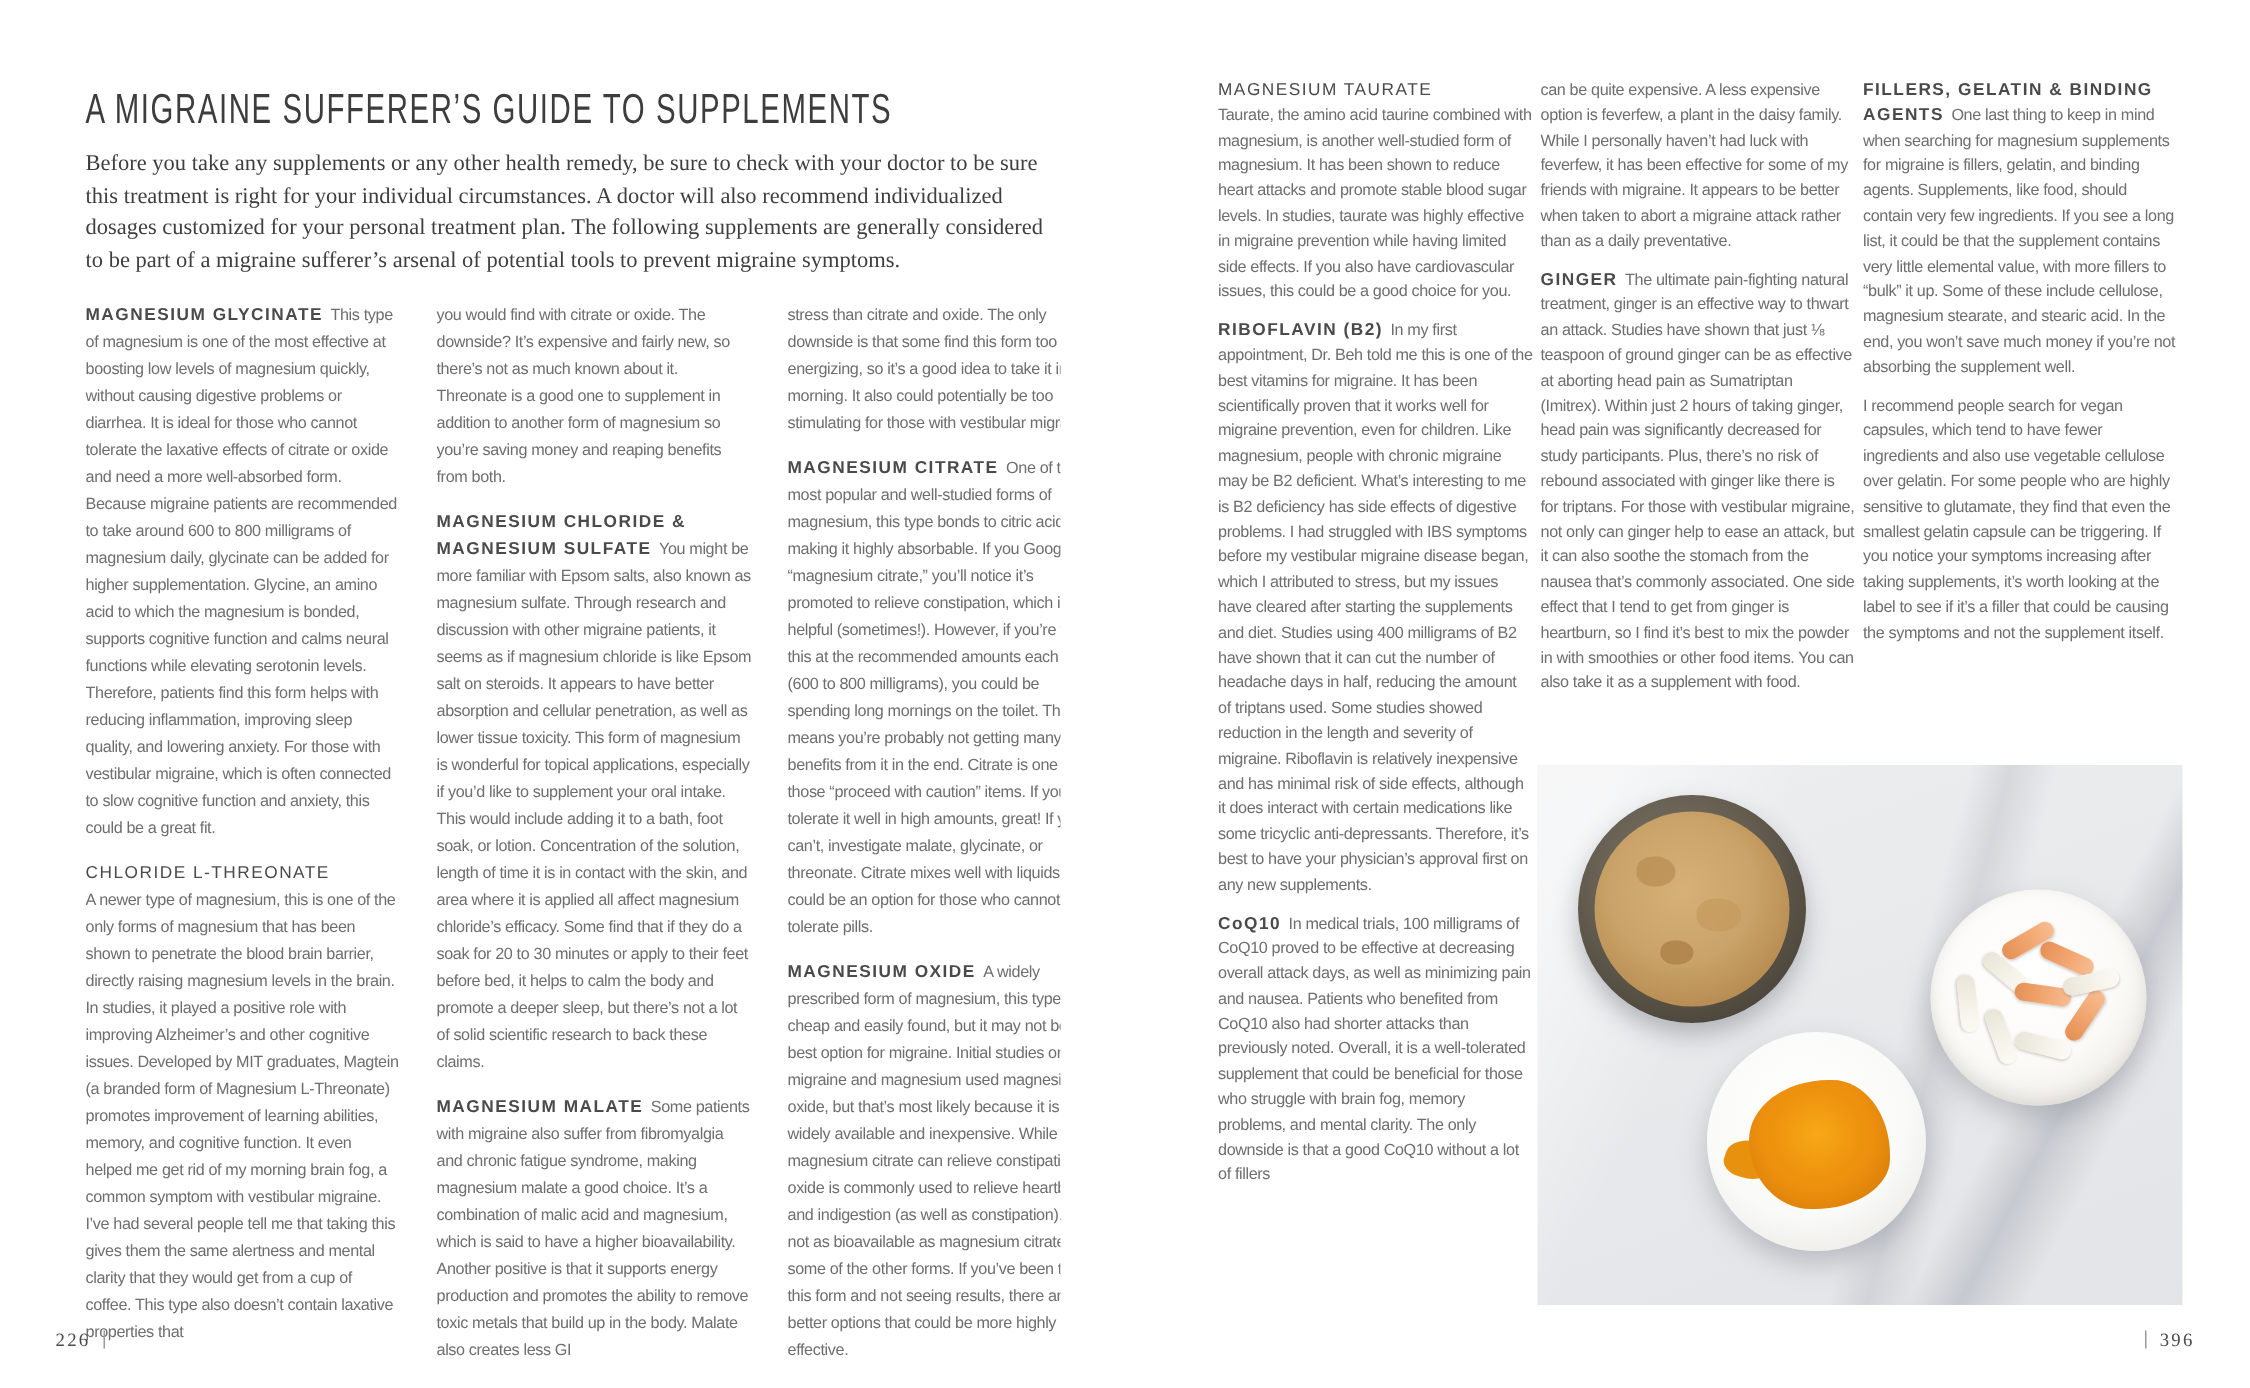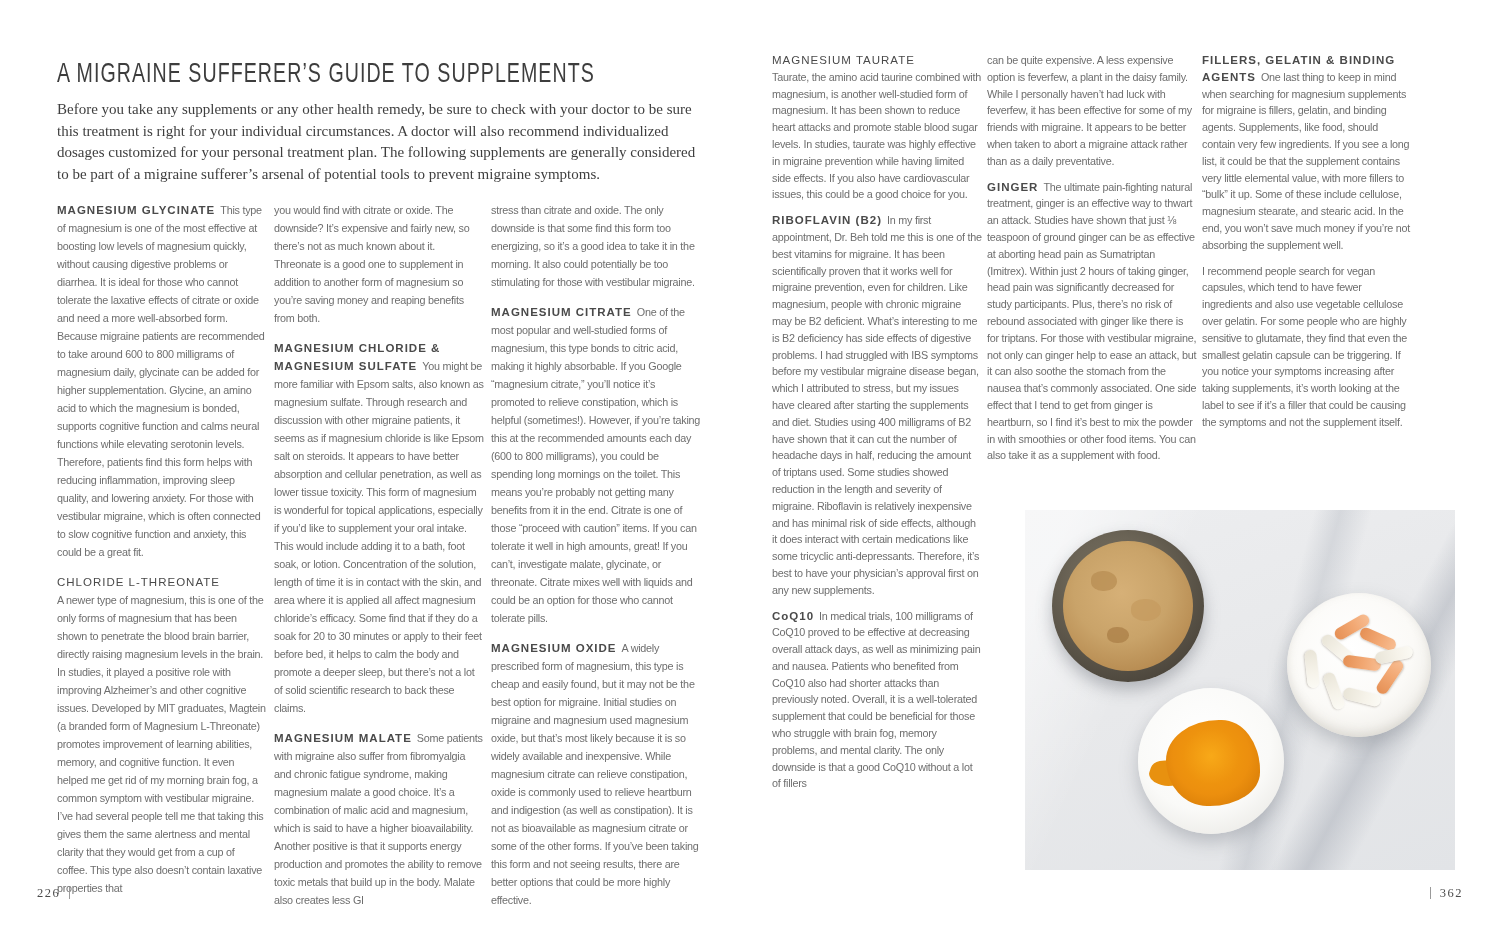--- a/index.html
+++ b/index.html
@@ -14,40 +14,40 @@
   .book-title{
     font-size:28px;font-weight:400;color:#3d3d3d;letter-spacing:1.5px;
     white-space:nowrap;transform:scaleX(.70);transform-origin:0 50%;
     margin:0 0 10px 0;
   }
   .intro{
     font-family:"Liberation Serif",serif;
     font-size:15px;line-height:21.5px;color:#3e3e3e;
     margin:0 0 16px 0;width:648px;
   }
-  .cols{display:flex;gap:7px;overflow:hidden;}
+  .cols{display:flex;gap:24px;overflow:hidden;}
   #page-left .cols{height:712px;}
   .col{width:210px;flex:0 0 210px;}
   .para{
     font-size:10.8px;letter-spacing:-0.25px;color:#6e6e6e;
     margin:0 0 12px 0;
   }
   #page-left .para{line-height:18px;}
   .shead{
     font-size:11.5px;letter-spacing:1px;color:#4a4a4a;
     margin-right:5px;
     font-weight:bold;
   }
   .bhead{
     font-size:11.5px;letter-spacing:1px;color:#4a4a4a;
     display:block;
   }
   #page-left .bhead{line-height:18px;}
   
-  #page-right{left:772px;top:52px;width:650px;}
+  #page-right{left:812px;top:52px;width:650px;}
   #page-right .cols{height:840px;gap:5px;}
   #page-right .para{line-height:16.8px;margin-bottom:9px;}
   #page-right .bhead{line-height:16.8px;}
   
   .folio{
     position:absolute;bottom:24px;
     font-family:Liberation Serif, serif;font-size:12.5px;color:#4a4a4a;
     letter-spacing:1.5px;
   }
   #folio-left{left:37px;}
@@ -181,13 +181,13 @@
     <div class="capsule white" id="cap4"></div>
     <div class="capsule orange" id="cap5"></div>
     <div class="capsule white" id="cap6"></div>
     <div class="capsule orange" id="cap7"></div>
     <div class="capsule white" id="cap8"></div>
     <div class="capsule white" id="cap9"></div>
   </div>
 </div>
 
 <div class="folio" id="folio-left"><span>226</span><span class="folio-bar"></span></div>
-<div class="folio" id="folio-right"><span class="folio-bar"></span><span>362</span></div>
+<div class="folio" id="folio-right"><span class="folio-bar"></span><span>396</span></div>
 
 </body></html>

